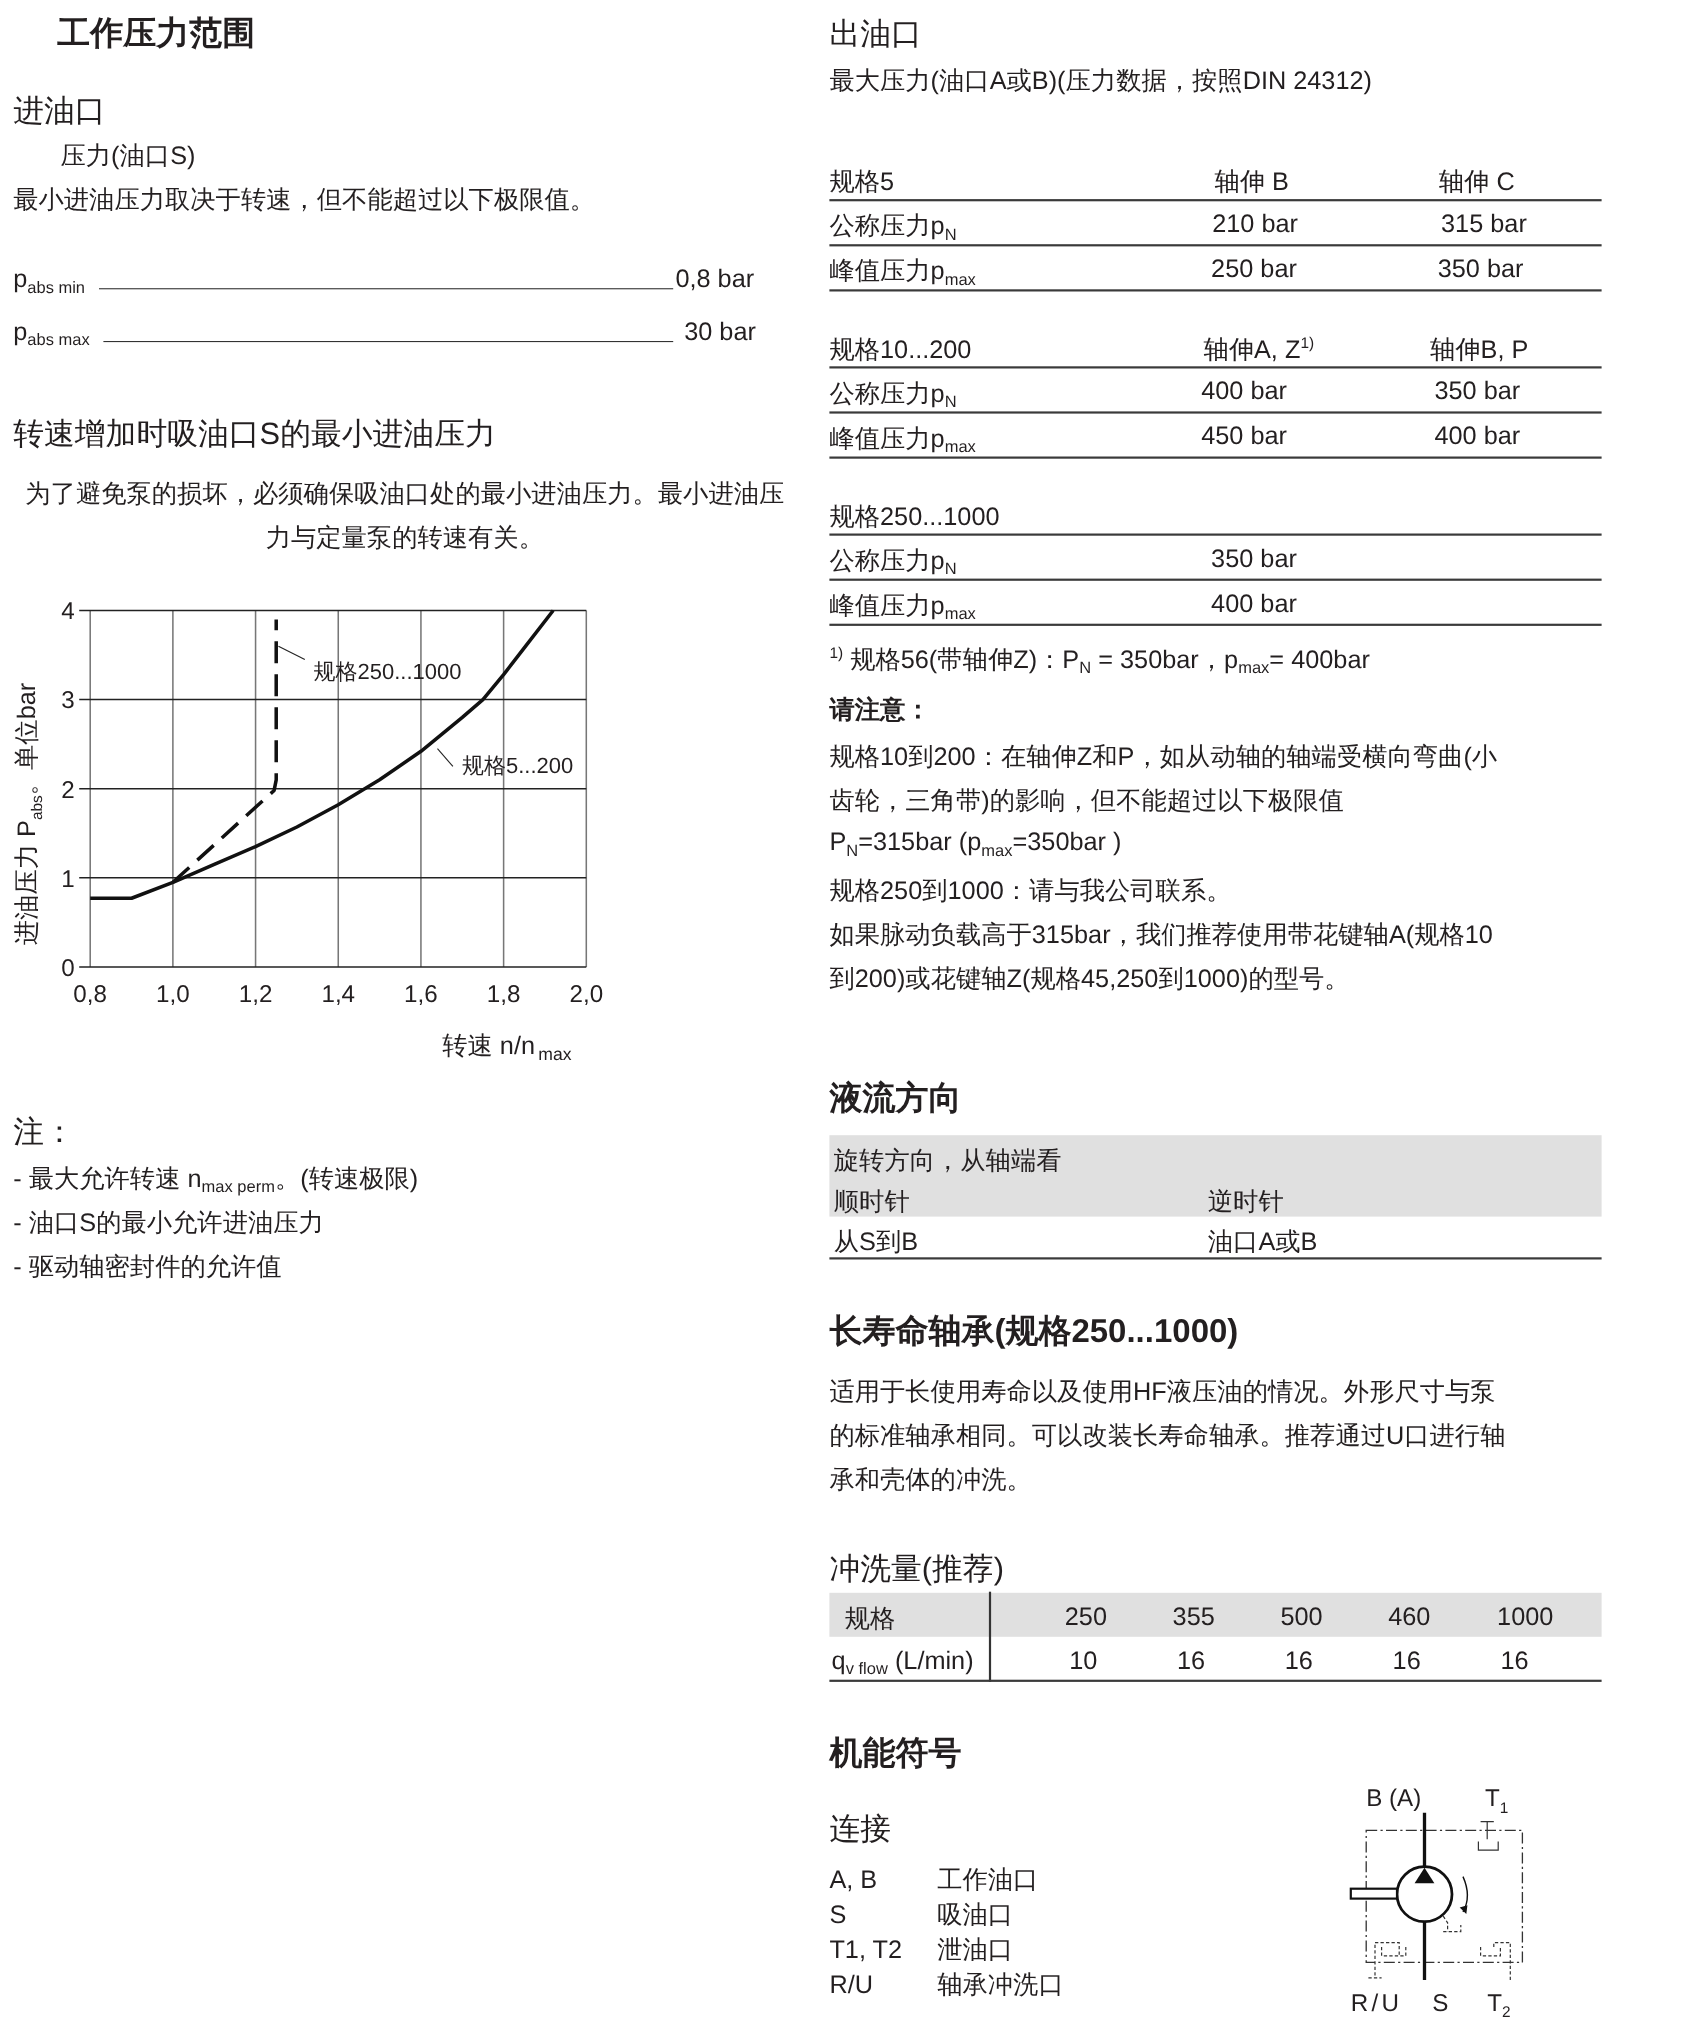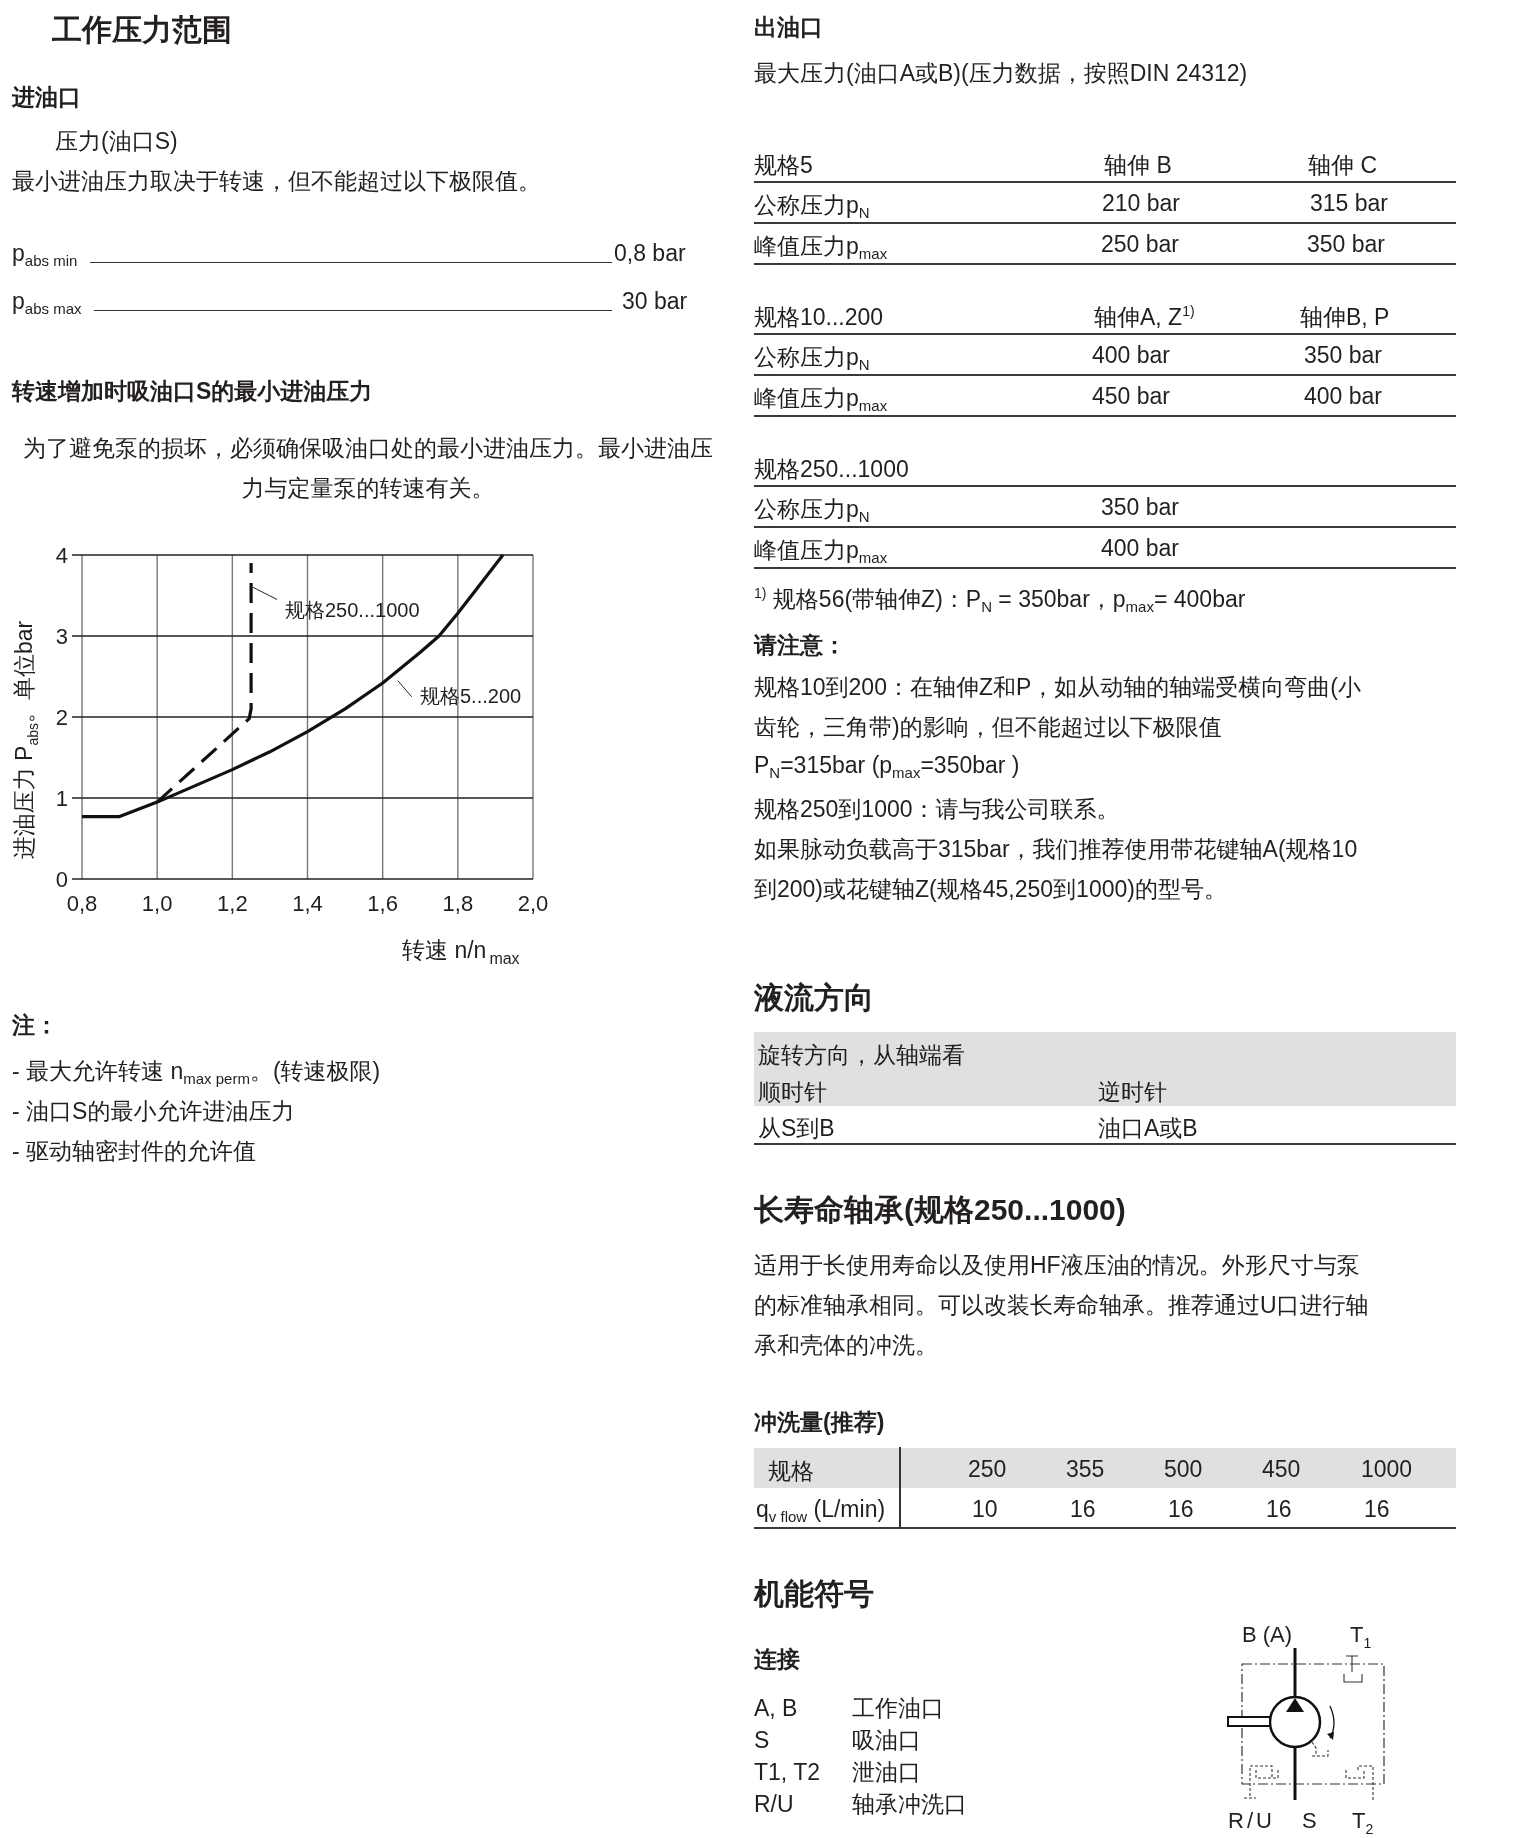--- a/index.html
+++ b/index.html
@@ -1,20 +1,20 @@
 <!DOCTYPE html>
 <html><head>
 <meta charset="utf-8">
 <style>
   html, body { margin: 0; padding: 0; background: #ffffff; }
   body { width: 1532px; height: 1838px; position: relative; overflow: hidden;
          font-family: "Liberation Sans", "DejaVu Sans", sans-serif; color: #231f20; }
   .abs { position: absolute; white-space: nowrap; }
   .h1 { font-size: 30px; font-weight: bold; }
-  .h2 { font-size: 23px; font-weight: bold; }
+  .h2 { font-size: 28px; font-weight: normal; }
   .t  { font-size: 23px; }
   .sub { font-size: 15px; vertical-align: -5px; }
   .sup { font-size: 14px; vertical-align: 9px; }
   .rule { position: absolute; height: 2px; background: #3a3a3a; }
   .dashline { position: absolute; border-bottom: 1.5px solid #333; }
   .para { position: absolute; font-size: 23px; line-height: 40px; white-space: normal; }
   .graybar { position: absolute; background: #e0e0e0; }
   svg text { font-family: "Liberation Sans", "DejaVu Sans", sans-serif; fill: #231f20; }
 </style>
 </head>
@@ -146,21 +146,21 @@
 <div class="abs t" style="left:754px;top:1290px;">的标准轴承相同。可以改装长寿命轴承。推荐通过U口进行轴</div>
 <div class="abs t" style="left:754px;top:1330px;">承和壳体的冲洗。</div>
 
 <div class="abs h2" style="left:754px;top:1407px;">冲洗量(推荐)</div>
 <div class="graybar" style="left:754px;top:1448px;width:702px;height:40px;"></div>
 <div style="position:absolute;left:899px;top:1447px;width:2px;height:82px;background:#333;"></div>
 <div class="abs t" style="left:768px;top:1456px;">规格</div>
 <div class="abs t" style="left:968px;top:1456px;">250</div>
 <div class="abs t" style="left:1066px;top:1456px;">355</div>
 <div class="abs t" style="left:1164px;top:1456px;">500</div>
-<div class="abs t" style="left:1262px;top:1456px;">450</div>
+<div class="abs t" style="left:1262px;top:1456px;">460</div>
 <div class="abs t" style="left:1361px;top:1456px;">1000</div>
 <div class="abs t" style="left:756px;top:1496px;"><span>q</span><span class="sub">v flow</span><span> (L/min)</span></div>
 <div class="abs t" style="left:972px;top:1496px;">10</div>
 <div class="abs t" style="left:1070px;top:1496px;">16</div>
 <div class="abs t" style="left:1168px;top:1496px;">16</div>
 <div class="abs t" style="left:1266px;top:1496px;">16</div>
 <div class="abs t" style="left:1364px;top:1496px;">16</div>
 <div class="rule" style="left:754px;top:1527px;width:702px;"></div>
 
 <div class="abs h1" style="left:754px;top:1574px;font-weight:bold;">机能符号</div>

